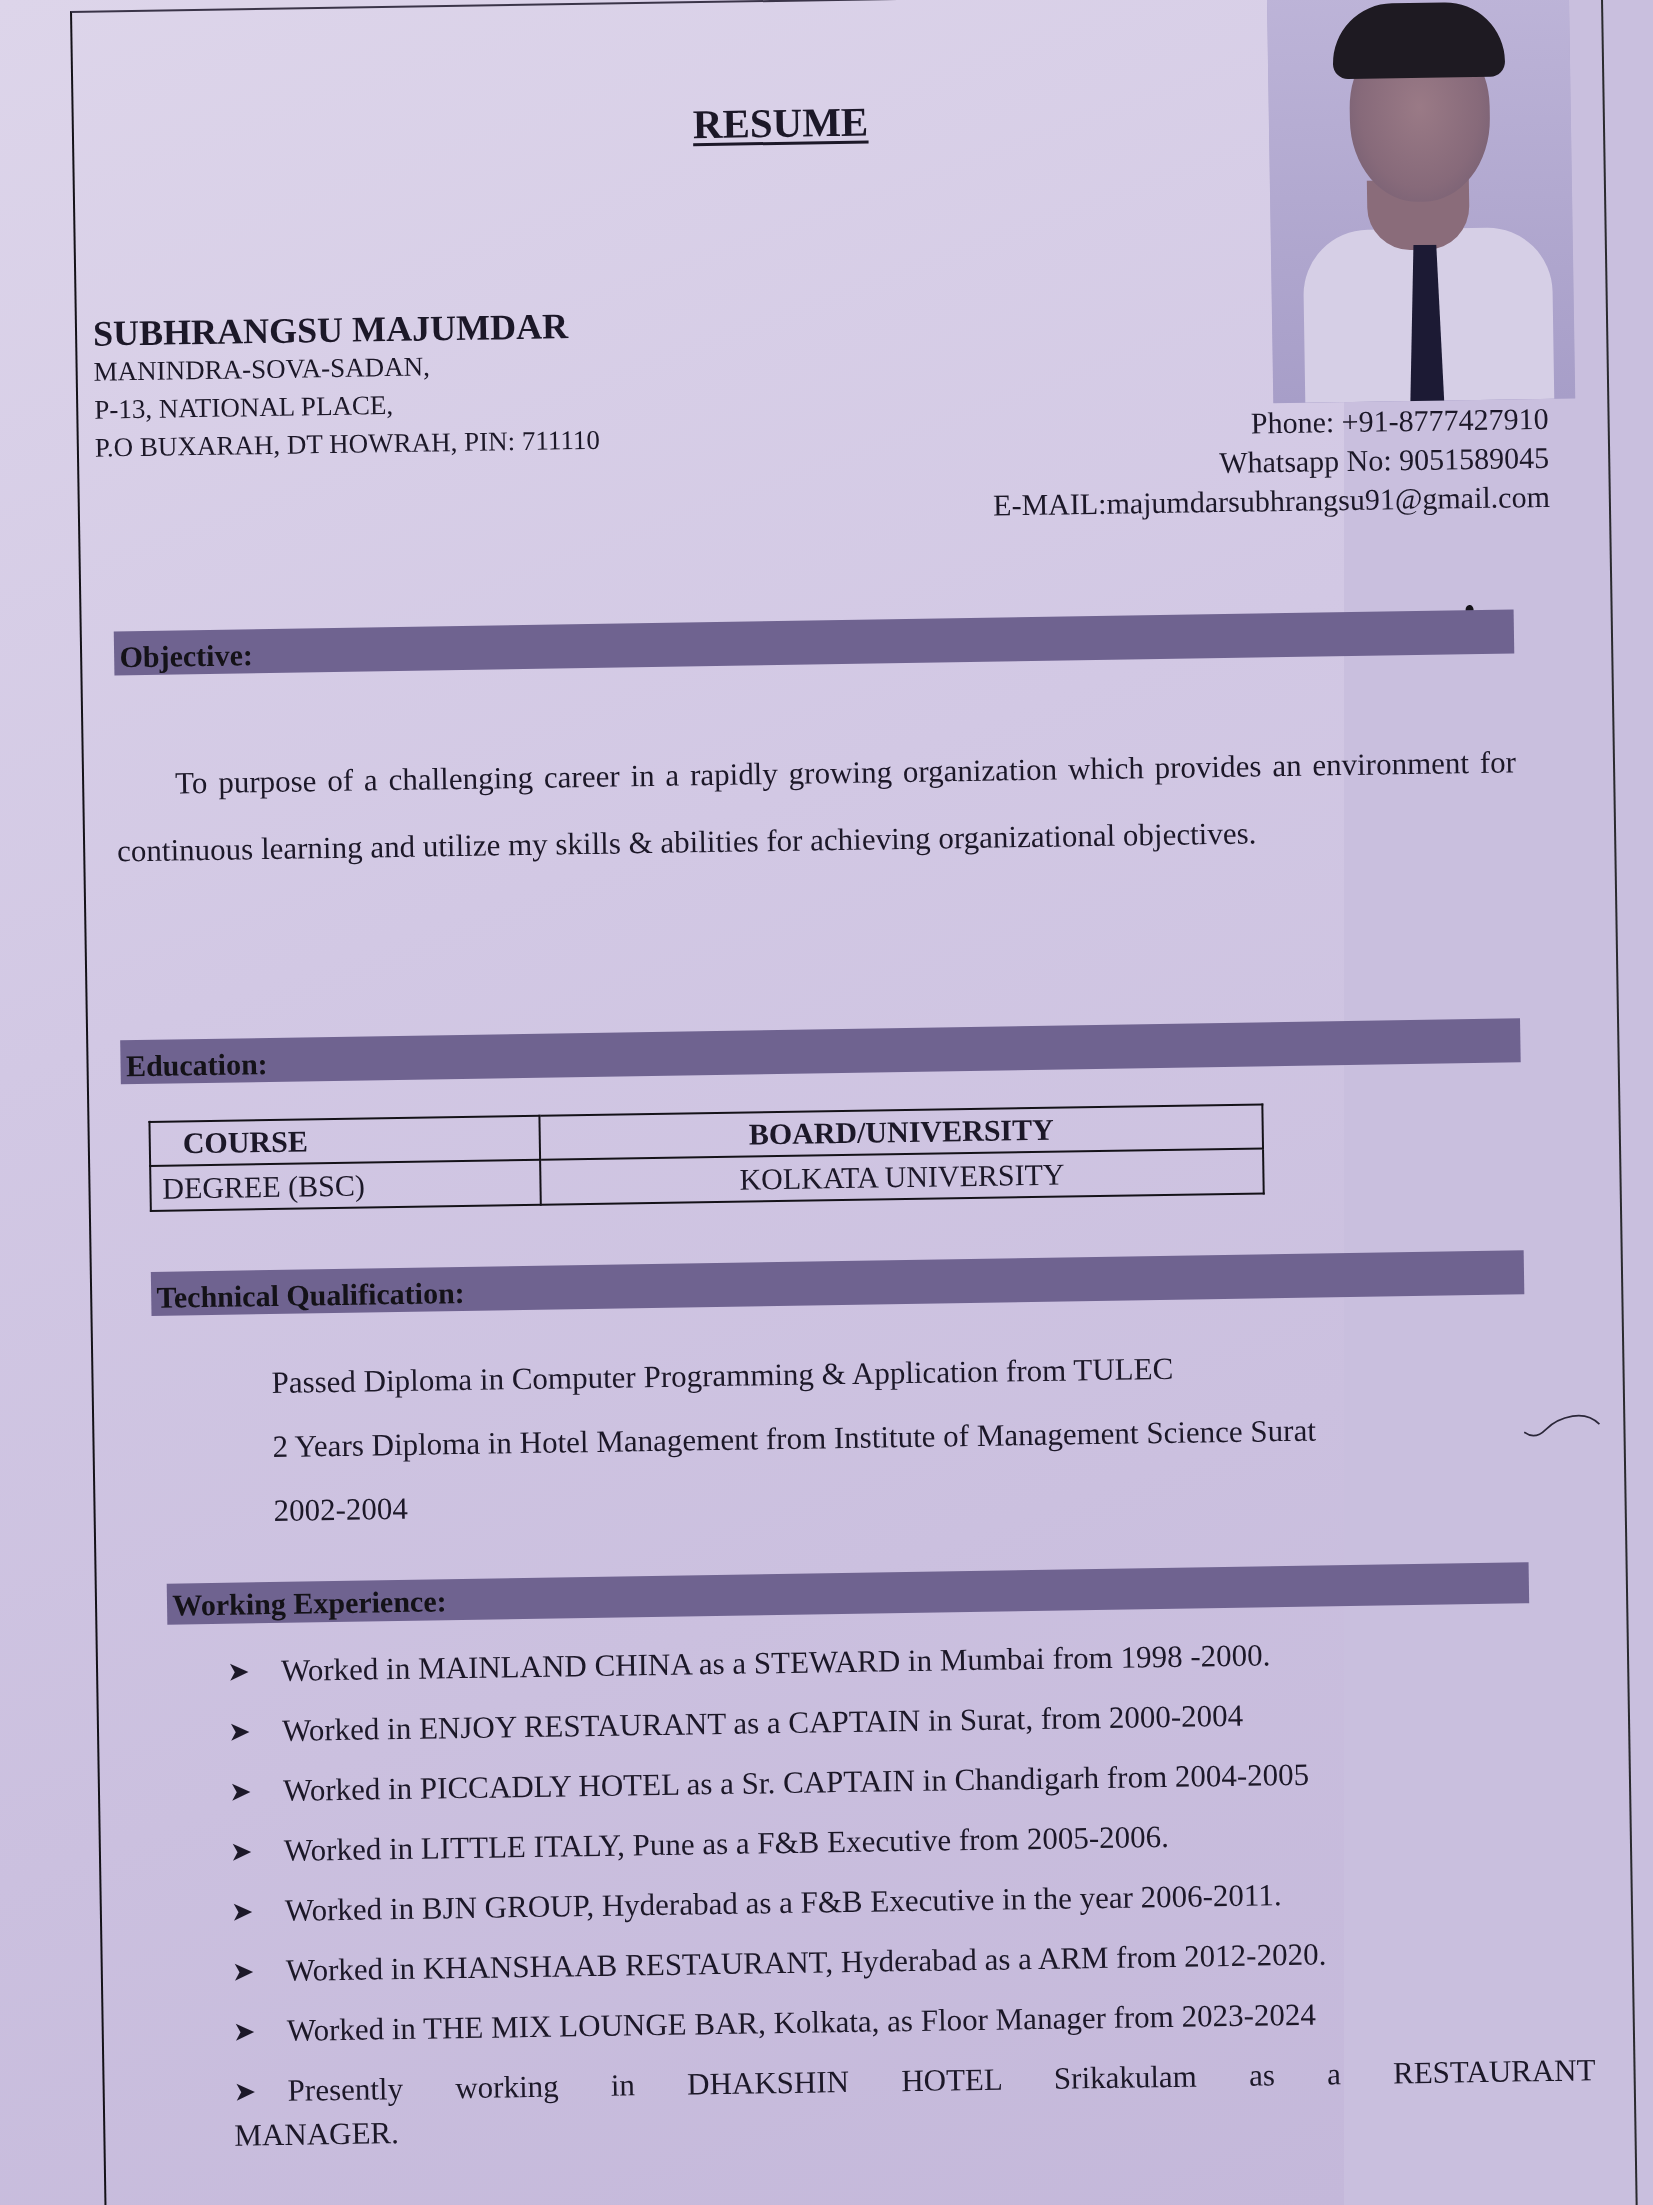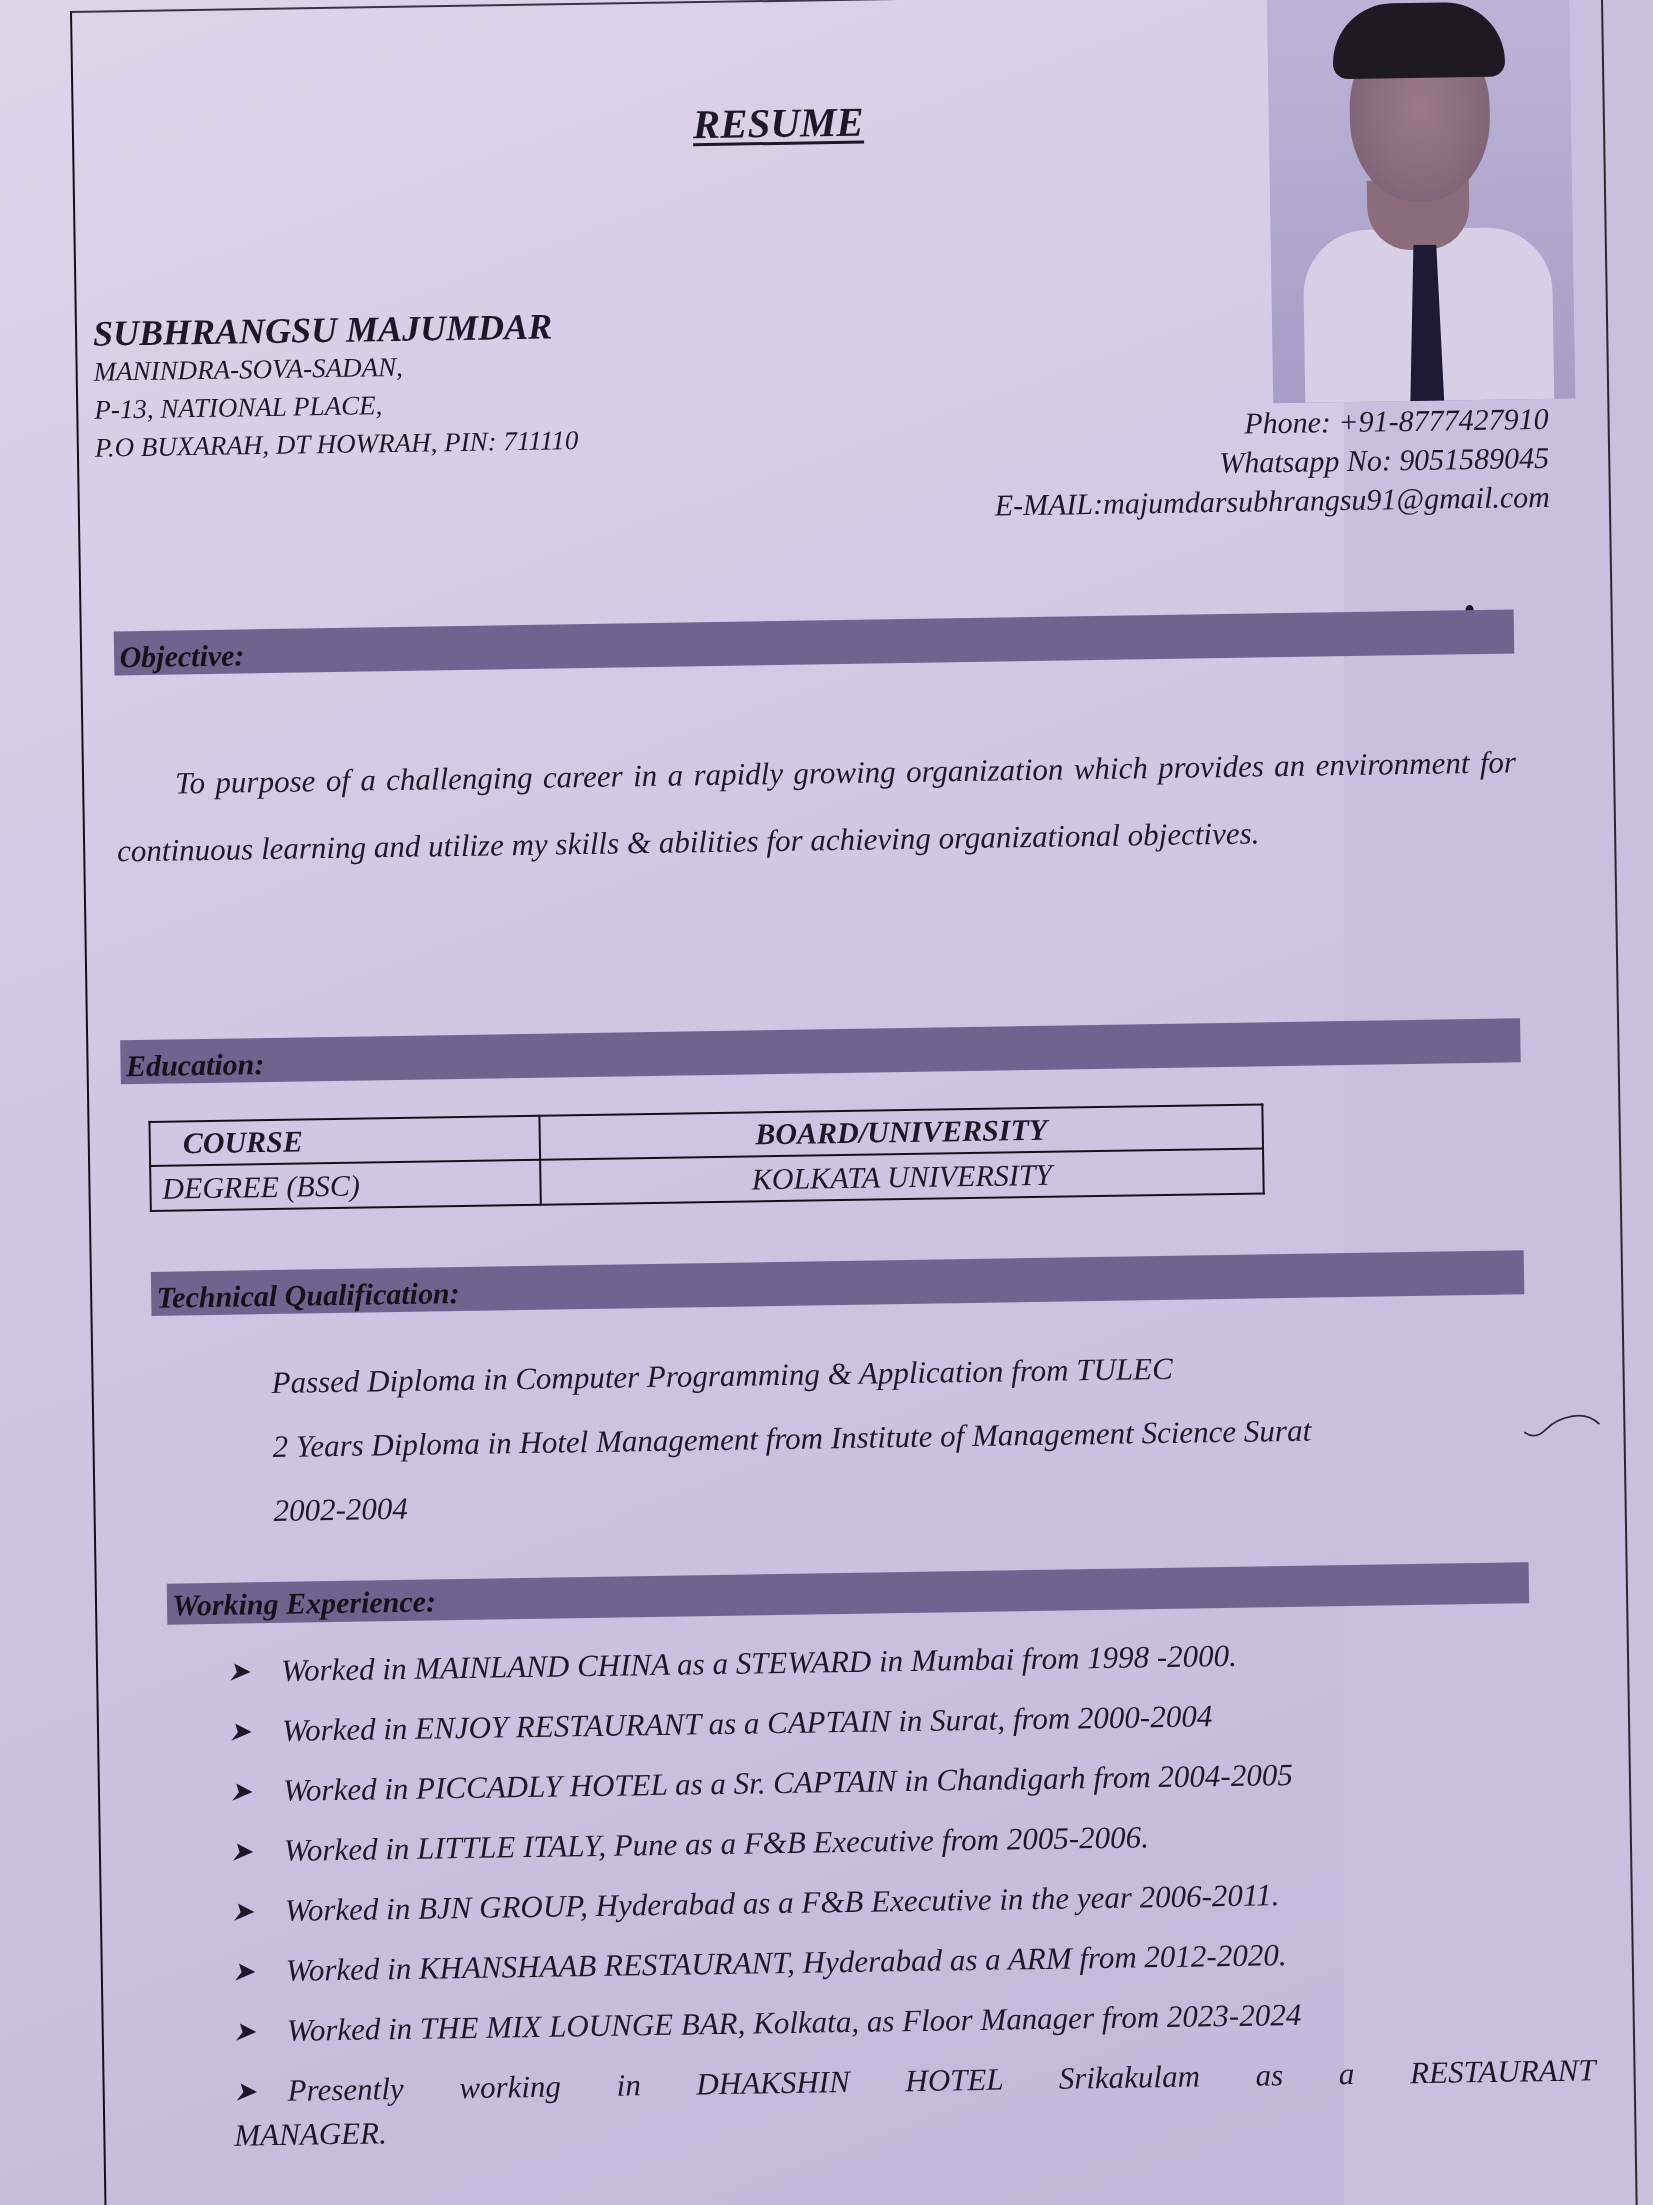--- a/index.html
+++ b/index.html
@@ -2,21 +2,21 @@
 <html style="font-size:8.6px"><head>
 <meta charset="utf-8">
 <style>
   html, body { margin: 0; padding: 0; }
   body {
     width: 1654px; height: 2205px; overflow: hidden;
     background: #c9bfde;
     font-family: "Liberation Serif", "DejaVu Serif", serif;
     color: #1c1828;
   }
-  .stage { position: relative; width: 1344px; height: 2205px; background: linear-gradient(160deg,#ddd5ea 0%,#d2c8e4 40%,#c4b8da 100%); font-style: italic; }
+  .stage { position: relative; width: 1344px; height: 2205px; background: linear-gradient(160deg,#ddd5ea 0%,#d2c8e4 40%,#c4b8da 100%); }
   .page {
     position: absolute; left: 70px; top: 10.8px; width: 1529px; height: 2261px;
     border-left: 2.7px solid #141218; border-right: 2.7px solid #2a2a2e; border-top: 2.2px solid #3a3448;
     transform: rotate(-0.9deg); transform-origin: 0 0;
   }
   .doc-title {
     position: absolute; left: 619px; top: 97px; font-size: 41px; font-weight: bold;
     text-decoration: underline; text-decoration-thickness: 3.2px; text-underline-offset: 5.4px;
   }
   .photo {

